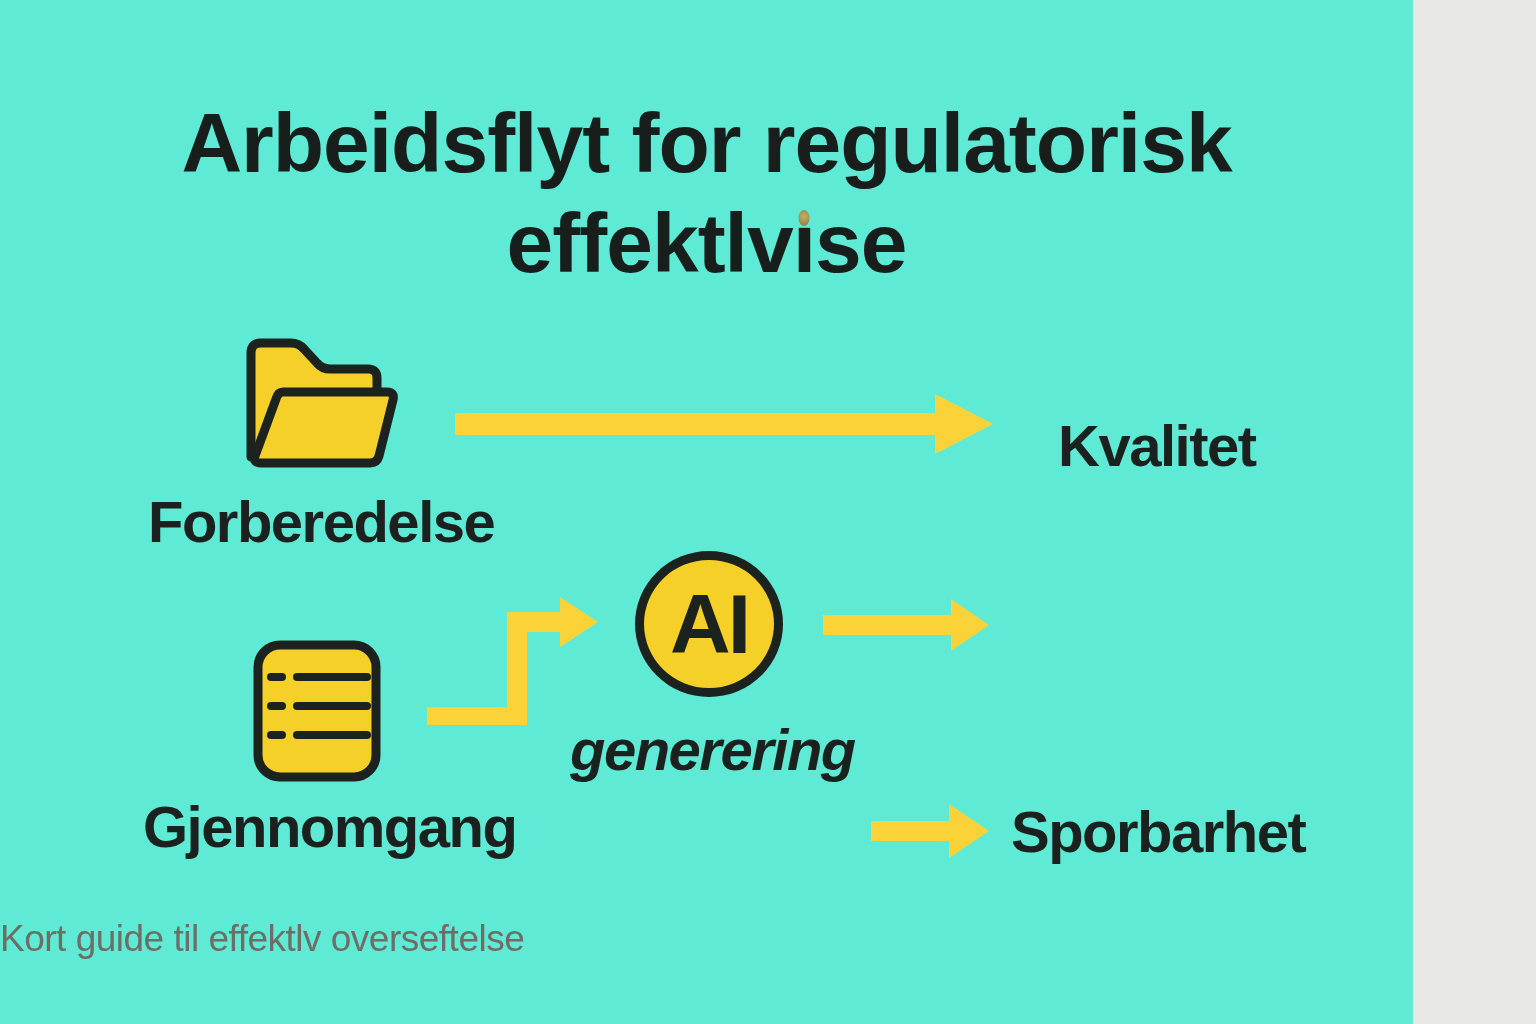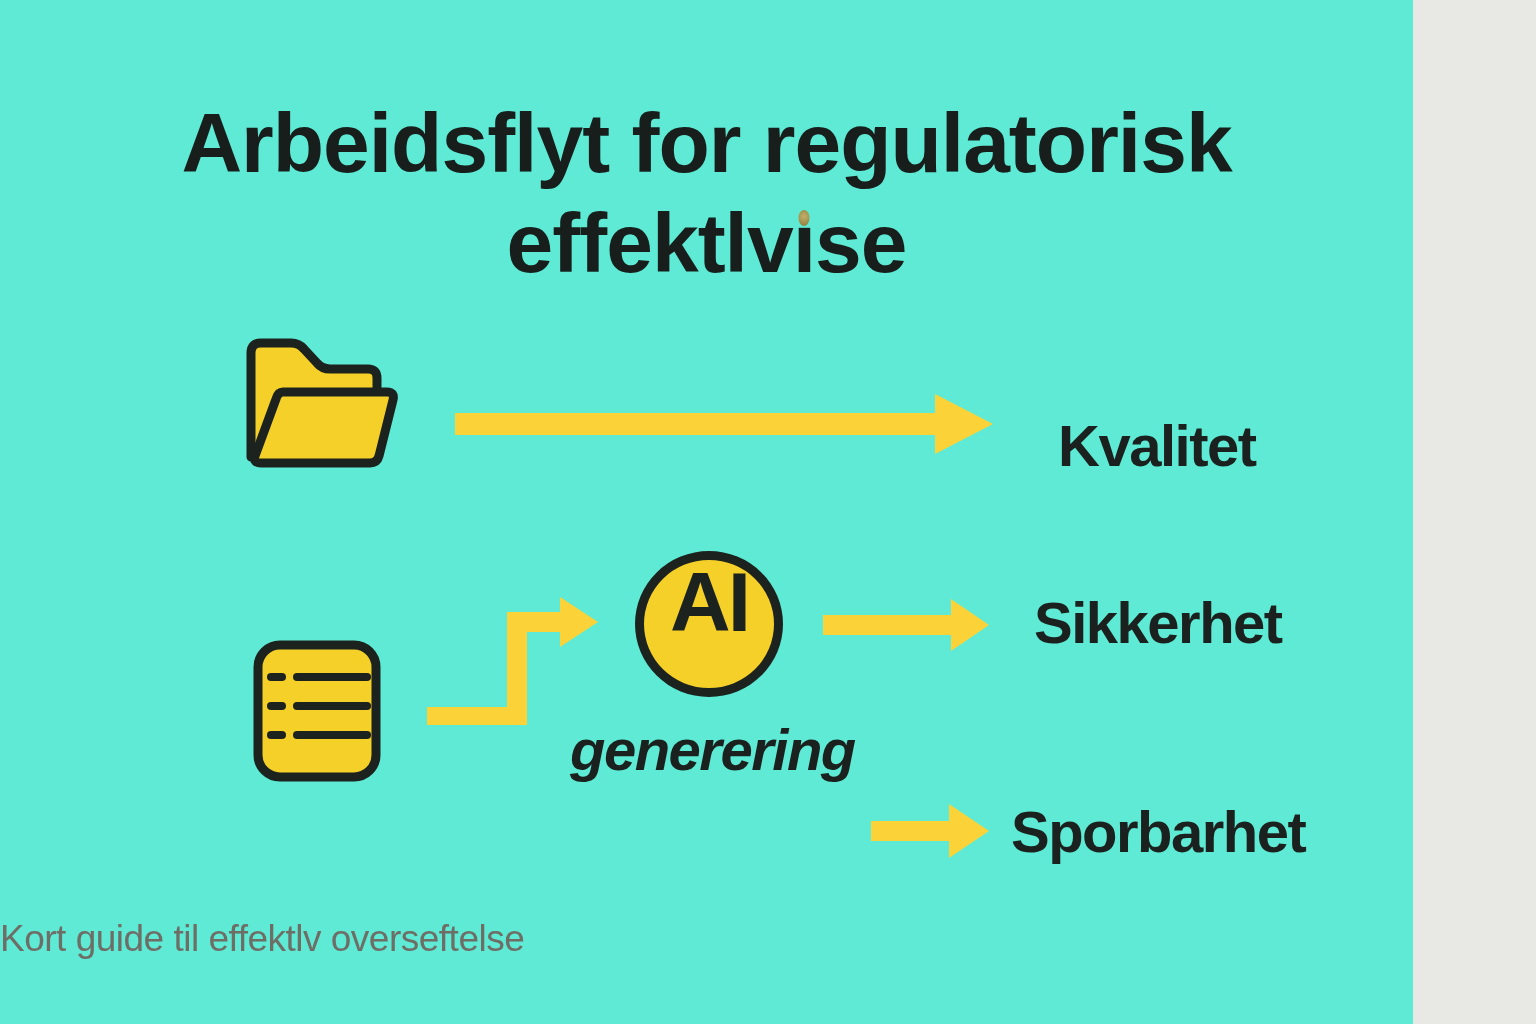--- a/index.html
+++ b/index.html
@@ -56,21 +56,21 @@
 
   
   .ai-circle {
     position: absolute;
     left: 635px; top: 551px;
     width: 130px; height: 128px;
     background: #f5d028;
     border: 9px solid #1c231f;
     border-radius: 50%;
     display: flex;
-    align-items: flex-start;
+    align-items: center;
     justify-content: center;
   }
   .ai-badge {
     font-size: 84px;
     font-weight: 700;
     letter-spacing: -3px;
     color: #1c231f;
     line-height: 1;
   }
 
@@ -94,55 +94,56 @@
   <h1 class="title">
     <span class="title-line">Arbeidsflyt for regulatorisk</span>
     <span class="title-line"><span>effektlv</span><span class="i-art">ı</span><span>se</span></span>
   </h1>
 
   <svg class="abs" style="left:235px; top:330px;" width="180" height="150" viewBox="0 0 180 150">
     <path d="M16,127 L16,23 Q16,13 26,13 L56,13 Q64,13 69,19 L82,33 Q87,39 95,39 L133,39 Q142,39 142,48 L142,70 L45,70 L28,127 Z" fill="#f5d028" stroke="#1c231f" stroke-width="9" stroke-linejoin="round"></path>
     <path d="M48,62 L152,62 Q160,62 158,70 L144,126 Q142,133 135,133 L26,133 Q18,133 20,126 L41,69 Q43,62 48,62 Z" fill="#f5d028" stroke="#1c231f" stroke-width="9" stroke-linejoin="round"></path>
   </svg>
 
+  <div class="label" style="left:148px; top:493px;">Forberedelse</div>
 
   <svg class="abs" style="left:455px; top:392px;" width="540" height="64" viewBox="0 0 540 64">
     <path d="M0,21 L480,21 L480,2 L538,32 L480,62 L480,43 L0,43 Z" fill="#fbd339"></path>
   </svg>
 
   <div class="label" style="left:1058px; top:385px;margin-top:32px;">Kvalitet</div>
 
   <svg class="abs" style="left:246px; top:635px;" width="140" height="150" viewBox="0 0 140 150">
     <rect x="12" y="10" width="118" height="132" rx="22" fill="#f5d028" stroke="#1c231f" stroke-width="9"></rect>
     <g stroke="#1c231f" stroke-width="8" stroke-linecap="round">
       <line x1="25" y1="42" x2="36" y2="42"></line>
       <line x1="51" y1="42" x2="121" y2="42"></line>
       <line x1="25" y1="71" x2="36" y2="71"></line>
       <line x1="51" y1="71" x2="121" y2="71"></line>
       <line x1="25" y1="100" x2="36" y2="100"></line>
       <line x1="51" y1="100" x2="121" y2="100"></line>
     </g>
   </svg>
 
+  <div class="label" style="left:143px; top:798px;">Gjennomgang</div>
 
   <svg class="abs" style="left:425px; top:595px;" width="180" height="135" viewBox="0 0 180 135">
     <path d="M2,112 L82,112 L82,17 L135,17 L135,2 L173,27 L135,52 L135,37 L102,37 L102,130 L2,130 Z" fill="#fbd339"></path>
   </svg>
 
   <div class="ai-circle">
     <span class="ai-badge">AI</span>
   </div>
 
   <div class="label" style="left:570px; top:721px;font-style:italic;">generering</div>
 
   <svg class="abs" style="left:823px; top:597px;" width="168" height="56" viewBox="0 0 168 56">
     <path d="M0,18 L128,18 L128,2 L166,28 L128,54 L128,38 L0,38 Z" fill="#fbd339"></path>
   </svg>
 
-  <div class="label" style="left:1034px; top:594px;">Sikkerhet</div>
 
   <svg class="abs" style="left:871px; top:802px;" width="120" height="58" viewBox="0 0 120 58">
     <path d="M0,19 L78,19 L78,2 L118,29 L78,56 L78,39 L0,39 Z" fill="#fbd339"></path>
   </svg>
 
   <div class="label" style="left:1011px; top:803px;text-align:right;">Sporbarhet</div>
 
   <div class="footer">Kort guide til effektlv overseftelse</div>
 
 </div>

